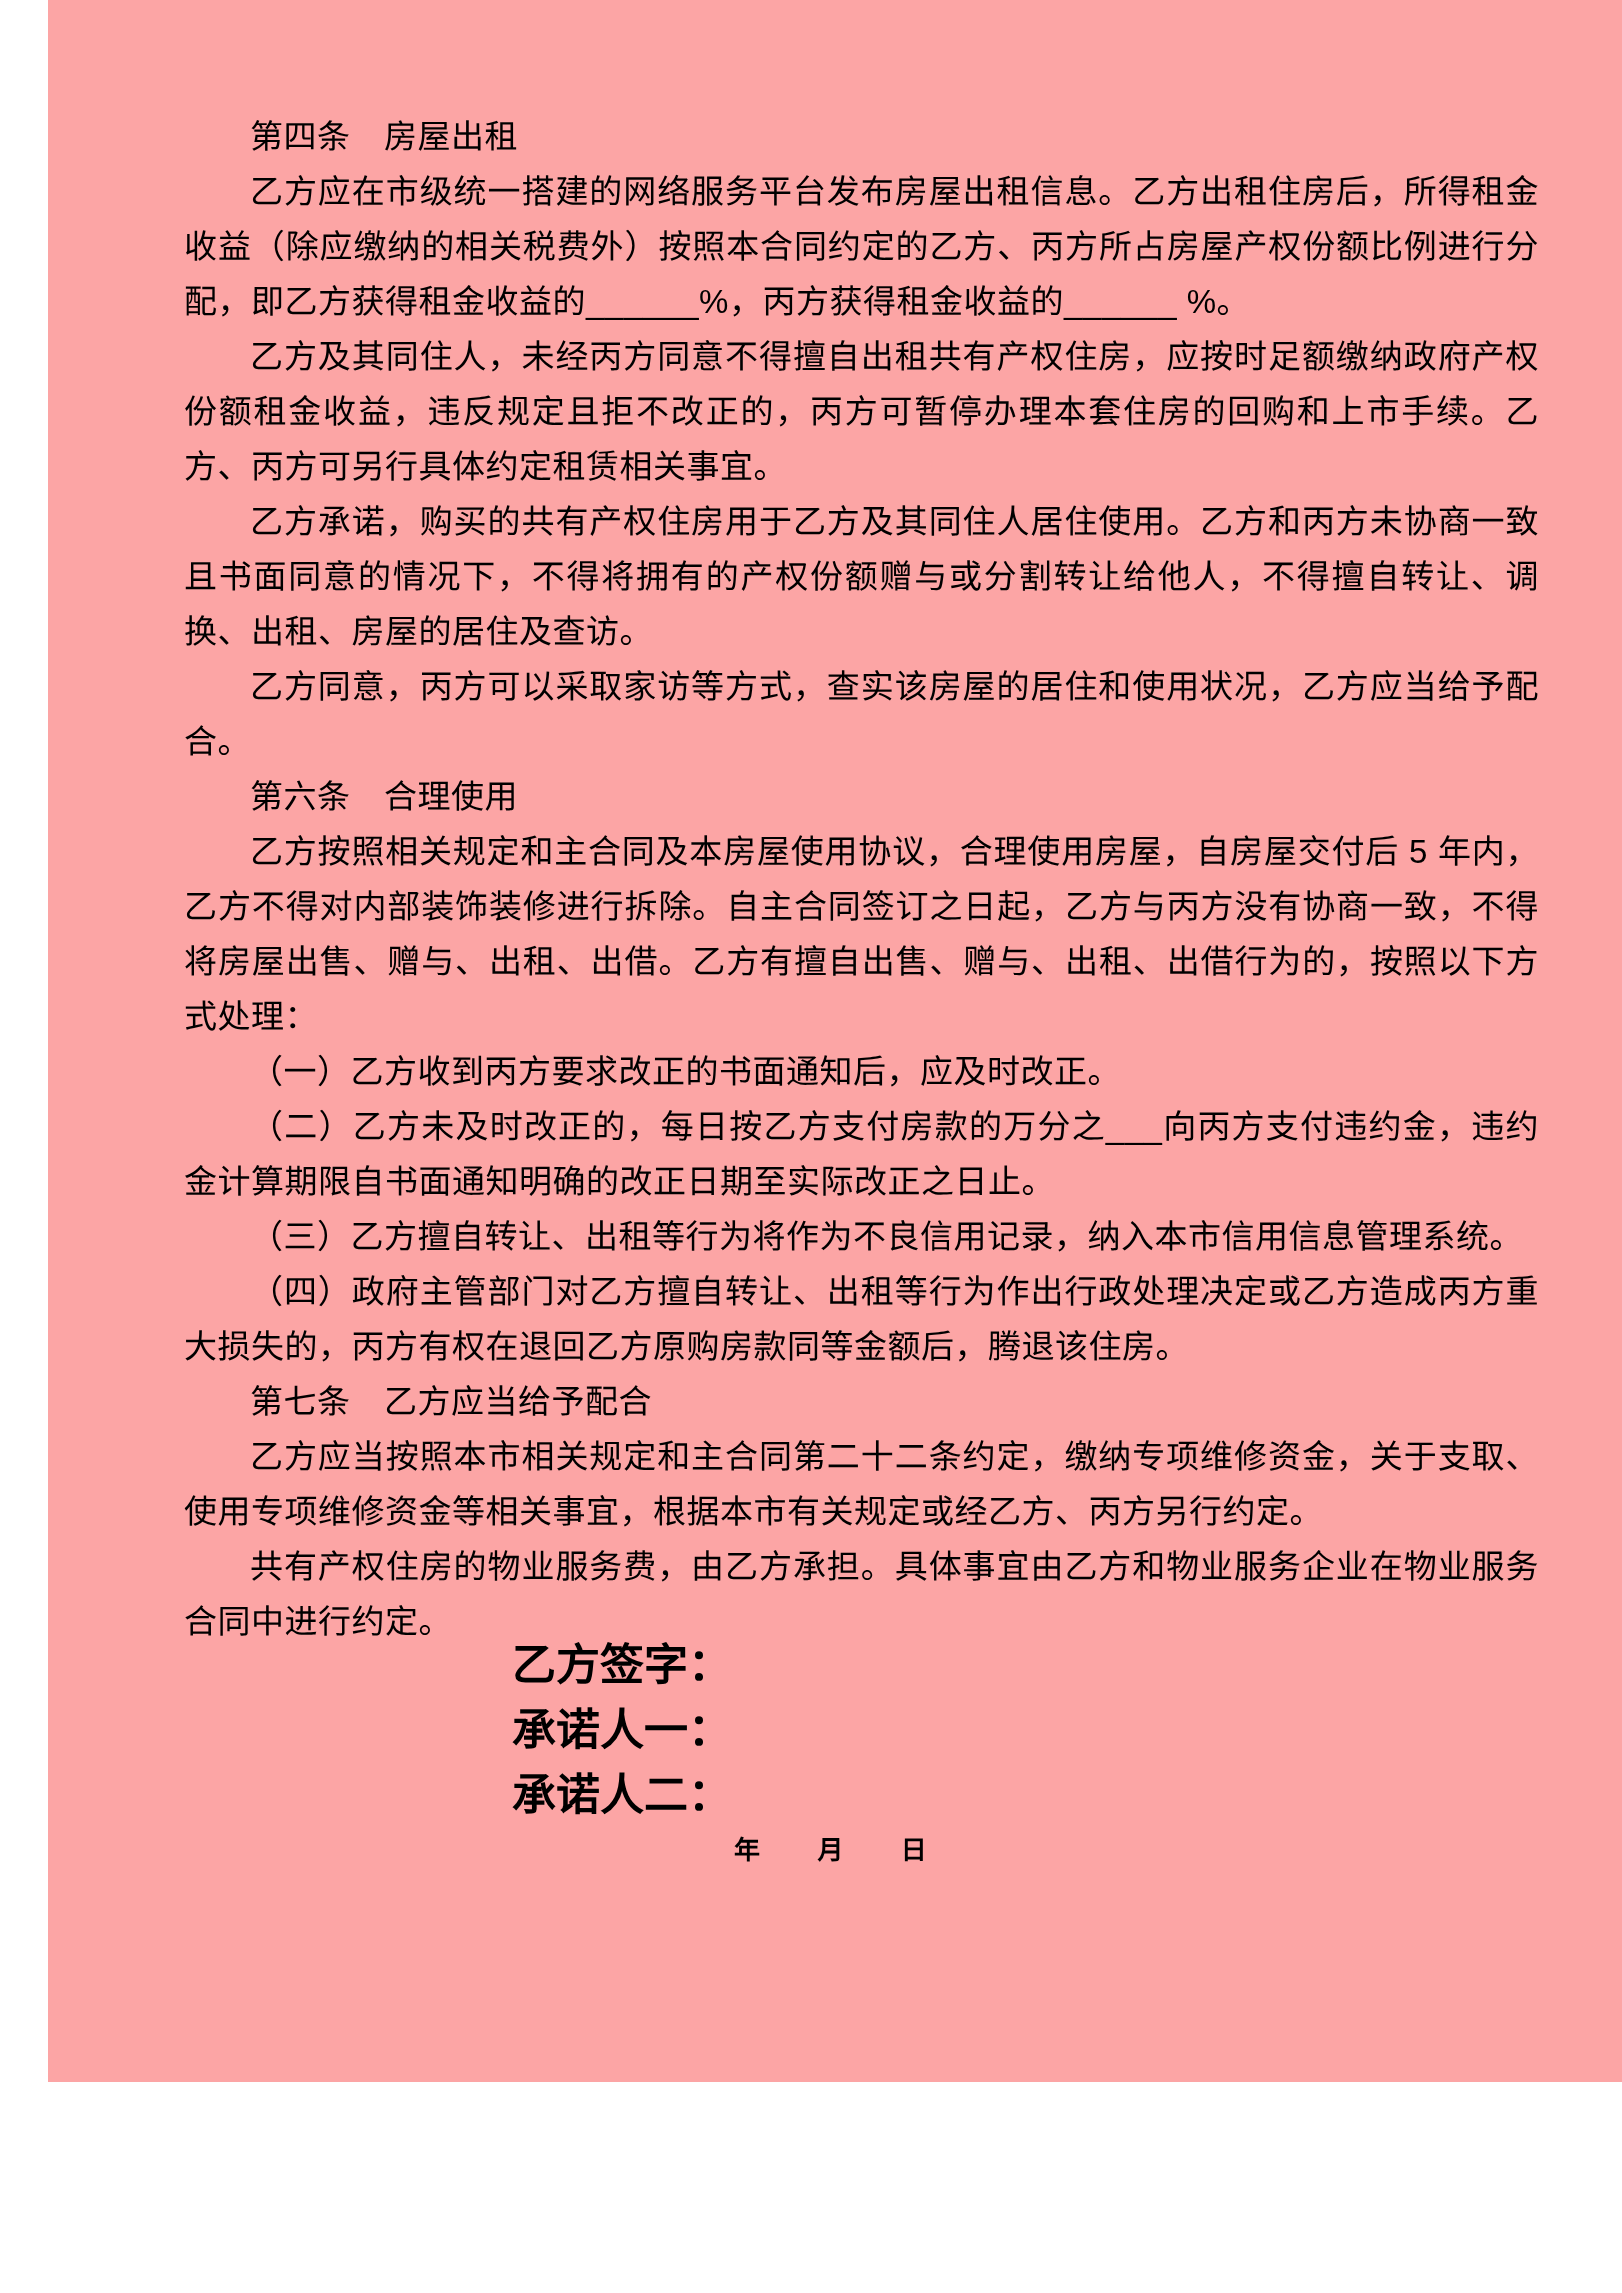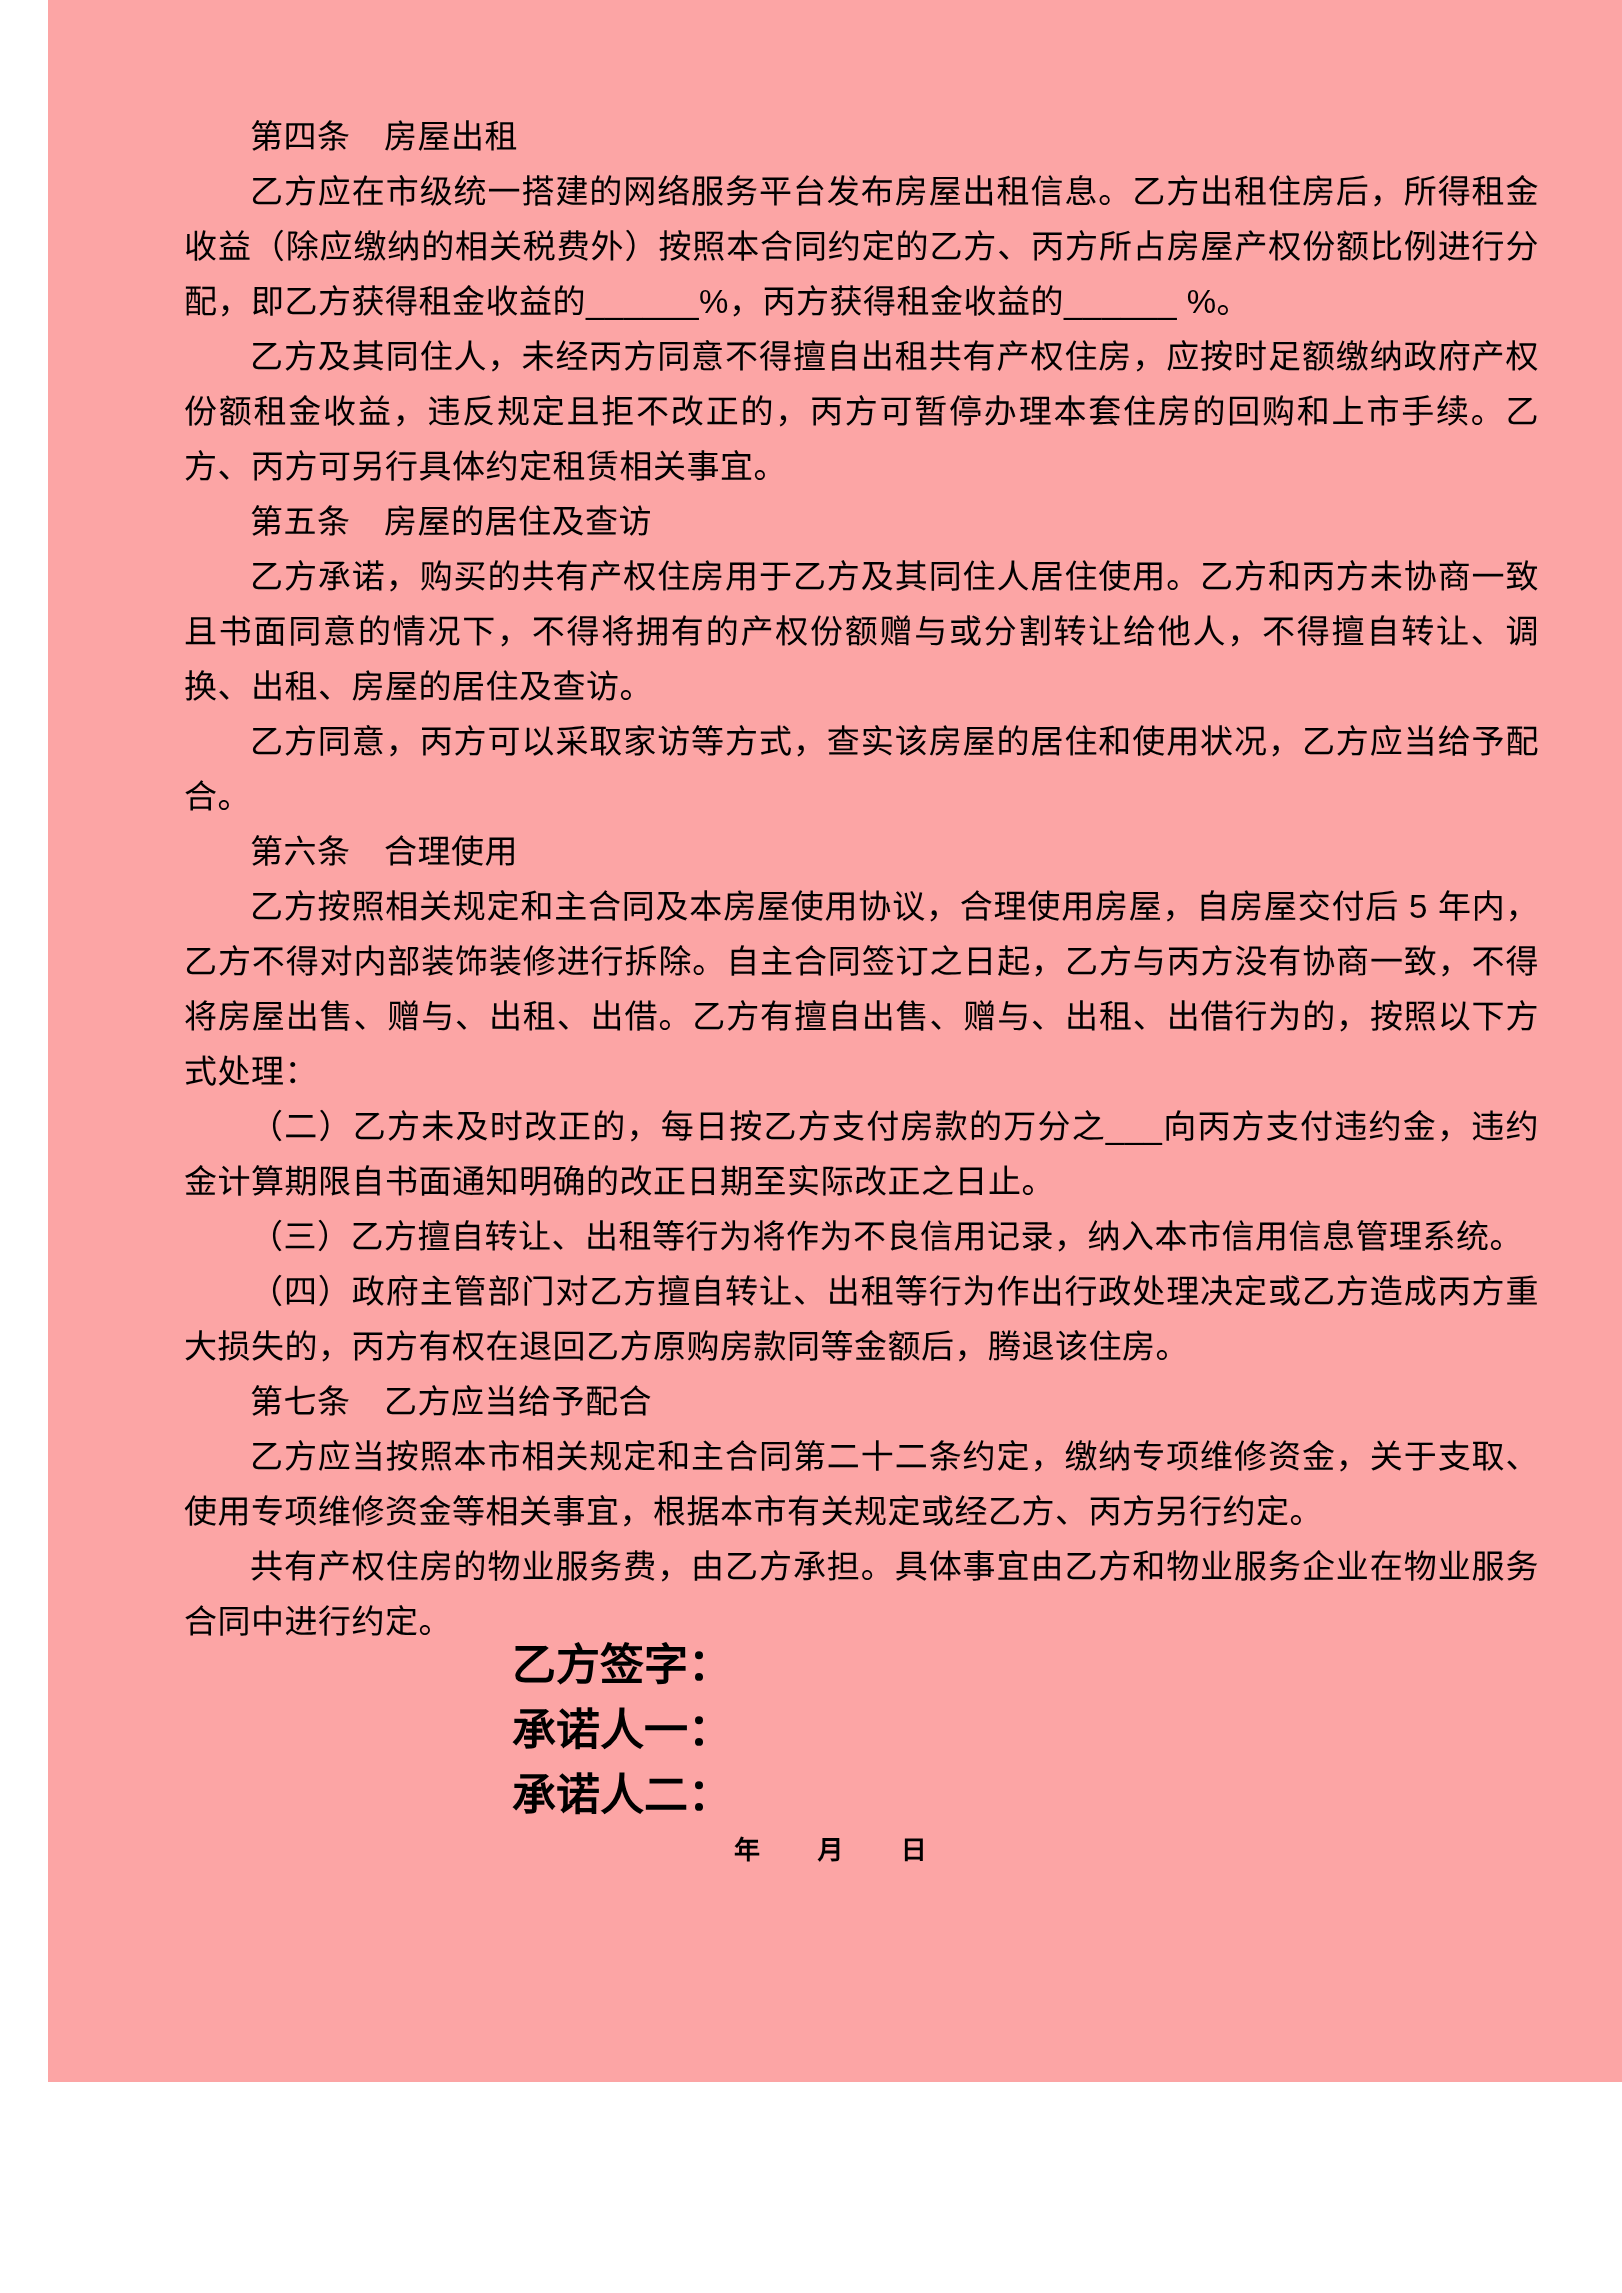--- a/index.html
+++ b/index.html
@@ -58,25 +58,25 @@
 </style>
 </head>
 <body>
 
 <div class="page">
 
   <div class="content">
     <p>第四条　房屋出租</p>
     <p>乙方应在市级统一搭建的网络服务平台发布房屋出租信息。乙方出租住房后，所得租金收益（除应缴纳的相关税费外）按照本合同约定的乙方、丙方所占房屋产权份额比例进行分配，即乙方获得租金收益的______%，丙方获得租金收益的______ %。</p>
     <p>乙方及其同住人，未经丙方同意不得擅自出租共有产权住房，应按时足额缴纳政府产权份额租金收益，违反规定且拒不改正的，丙方可暂停办理本套住房的回购和上市手续。乙方、丙方可另行具体约定租赁相关事宜。</p>
-    <p>第五条　房屋的居住及查访</p>
     <p>乙方承诺，购买的共有产权住房用于乙方及其同住人居住使用。乙方和丙方未协商一致且书面同意的情况下，不得将拥有的产权份额赠与或分割转让给他人，不得擅自转让、调换、出租、房屋的居住及查访。</p>
     <p>乙方同意，丙方可以采取家访等方式，查实该房屋的居住和使用状况，乙方应当给予配合。</p>
     <p>第六条　合理使用</p>
     <p>乙方按照相关规定和主合同及本房屋使用协议，合理使用房屋，自房屋交付后 5 年内，乙方不得对内部装饰装修进行拆除。自主合同签订之日起，乙方与丙方没有协商一致，不得将房屋出售、赠与、出租、出借。乙方有擅自出售、赠与、出租、出借行为的，按照以下方式处理：</p>
+    <p>（一）乙方收到丙方要求改正的书面通知后，应及时改正。</p>
     <p>（二）乙方未及时改正的，每日按乙方支付房款的万分之___向丙方支付违约金，违约金计算期限自书面通知明确的改正日期至实际改正之日止。</p>
     <p>（三）乙方擅自转让、出租等行为将作为不良信用记录，纳入本市信用信息管理系统。</p>
     <p>（四）政府主管部门对乙方擅自转让、出租等行为作出行政处理决定或乙方造成丙方重大损失的，丙方有权在退回乙方原购房款同等金额后，腾退该住房。</p>
     <p>第七条　乙方应当给予配合</p>
     <p>乙方应当按照本市相关规定和主合同第二十二条约定，缴纳专项维修资金，关于支取、使用专项维修资金等相关事宜，根据本市有关规定或经乙方、丙方另行约定。</p>
     <p>共有产权住房的物业服务费，由乙方承担。具体事宜由乙方和物业服务企业在物业服务合同中进行约定。</p>
   </div>
 
   <div class="signature-block">
     <div>乙方签字：</div>

